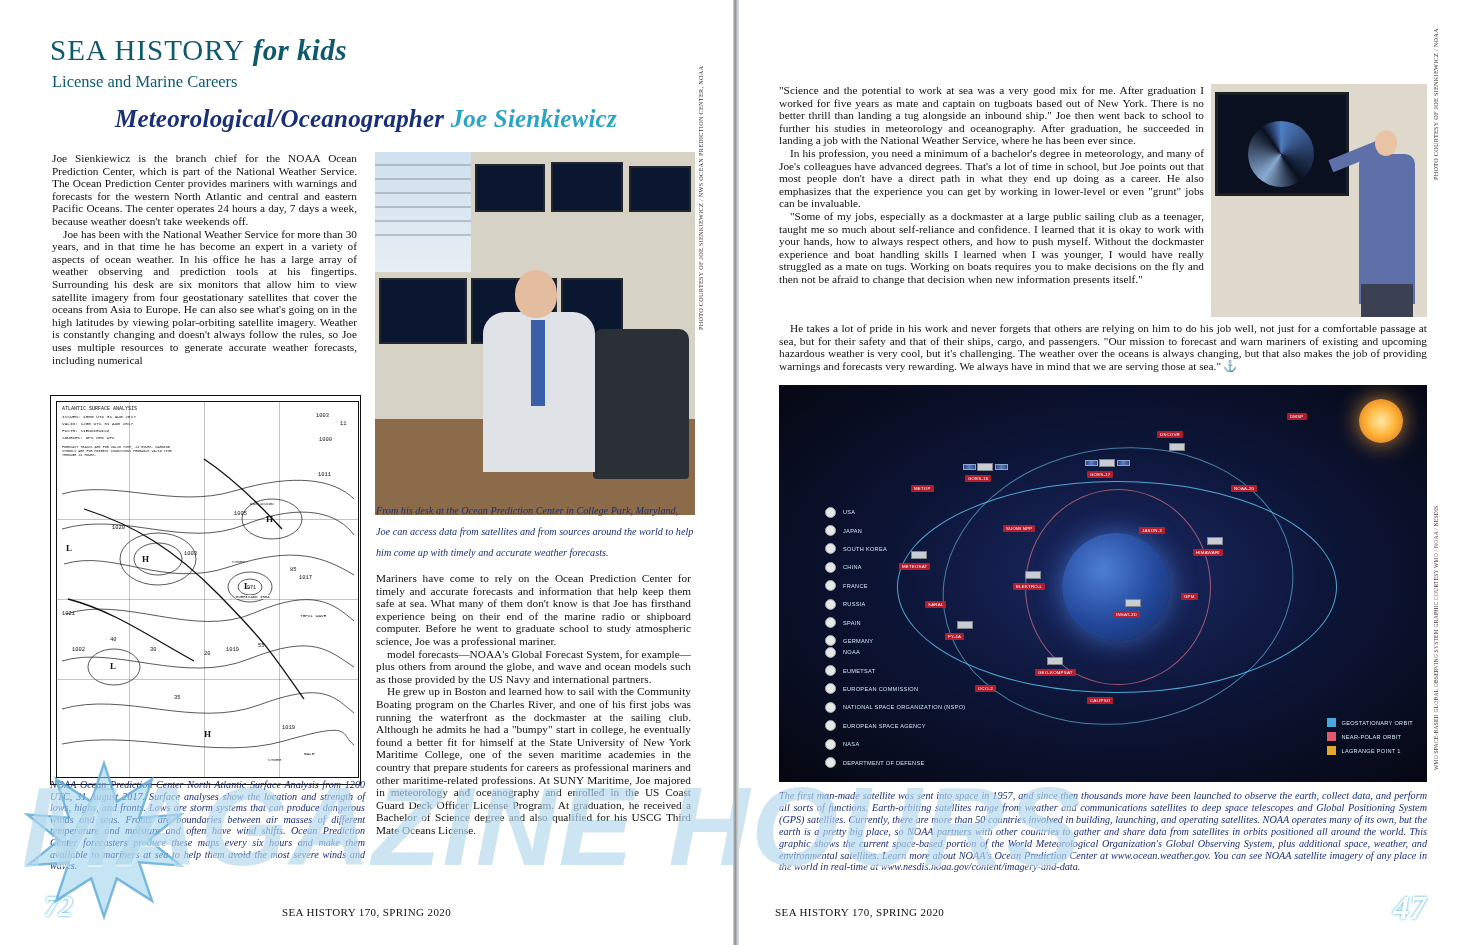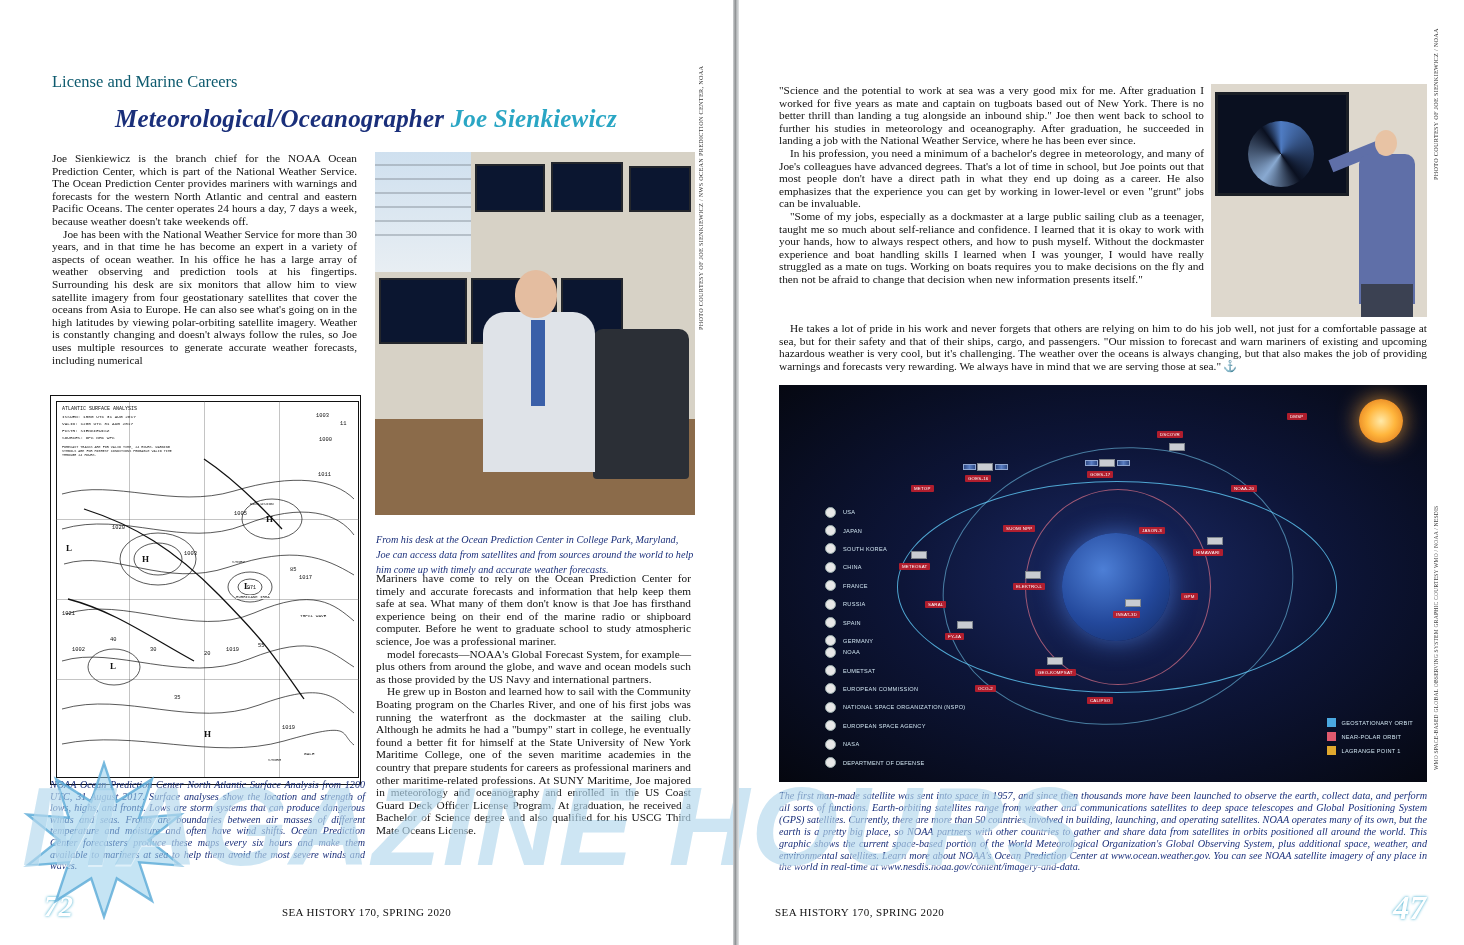--- a/index.html
+++ b/index.html
@@ -77,22 +77,22 @@
   .photo-desk {
     position: absolute; left: 375px; top: 152px; width: 320px; height: 363px;
     overflow: hidden; background: #2b3a4a;
   }
   .photo-credit-vert {
     position: absolute; left: 697px; top: 330px;
     transform: rotate(-90deg); transform-origin: left top;
     font-size: 6.2px; letter-spacing: 0.3px; color: #333; white-space: nowrap;
   }
   .photo-caption {
-    position: absolute; left: 376px; top: 532px; width: 318px;
-    font-size: 10.2px; line-height: 15px; font-style: italic; color: #1a2f7a;
+    position: absolute; left: 376px; top: 500px; width: 318px;
+    font-size: 10.2px; line-height: 21px; font-style: italic; color: #1a2f7a;
   }
   .lcol-2 {
     position: absolute; left: 376px; top: 572px; width: 315px;
     font-size: 11.3px; line-height: 12.6px; text-align: justify; color: #111;
   }
   .lcol-2 p { margin: 0; }
   .lcol-2 p + p { text-indent: 11px; }
 
   
   .rcol-1 {
@@ -235,20 +235,24 @@
   .sp-arm { position: absolute; left: 118px; top: 66px; width: 52px; height: 13px; background: #5f6fa8; transform: rotate(-22deg); }
   .sp-legs { position: absolute; left: 150px; top: 200px; width: 52px; height: 34px; background: #3b4152; }
 </style>
 </head>
 <body>
 
 <div class="spread">
 
   <div class="page page-left">
 
+    <div class="sh-title">
+      <span class="sh-main">SEA HISTORY</span>
+      <span class="sh-ital">for kids</span>
+    </div>
     <div class="sh-sub">License and Marine Careers</div>
 
     <div class="article-title">
       <span>Meteorological/Oceanographer </span><span class="name">Joe Sienkiewicz</span>
     </div>
 
     <div class="lcol-1">
       <p>Joe Sienkiewicz is the branch chief for the NOAA Ocean Prediction Center, which is part of the National Weather Service. The Ocean Prediction Center provides mariners with warnings and forecasts for the western North Atlantic and central and eastern Pacific Oceans. The center operates 24 hours a day, 7 days a week, because weather doesn't take weekends off.</p>
       <p>Joe has been with the National Weather Service for more than 30 years, and in that time he has become an expert in a variety of aspects of ocean weather. In his office he has a large array of weather observing and prediction tools at his fingertips. Surrounding his desk are six monitors that allow him to view satellite imagery from four geostationary satellites that cover the oceans from Asia to Europe. He can also see what's going on in the high latitudes by viewing polar-orbiting satellite imagery. Weather is constantly changing and doesn't always follow the rules, so Joe uses multiple resources to generate accurate weather forecasts, including numerical</p>
     </div>

